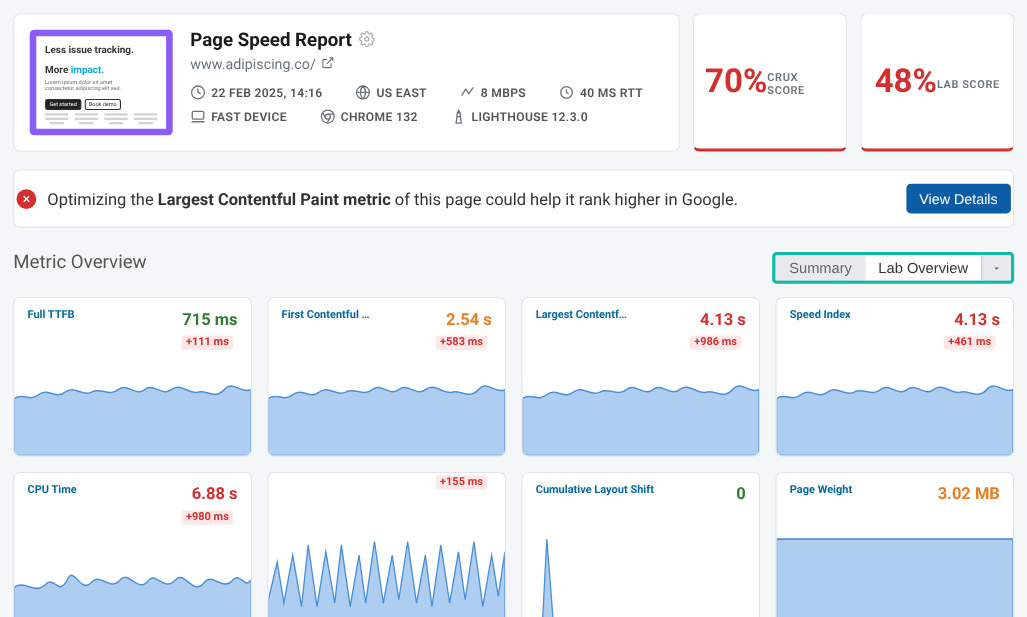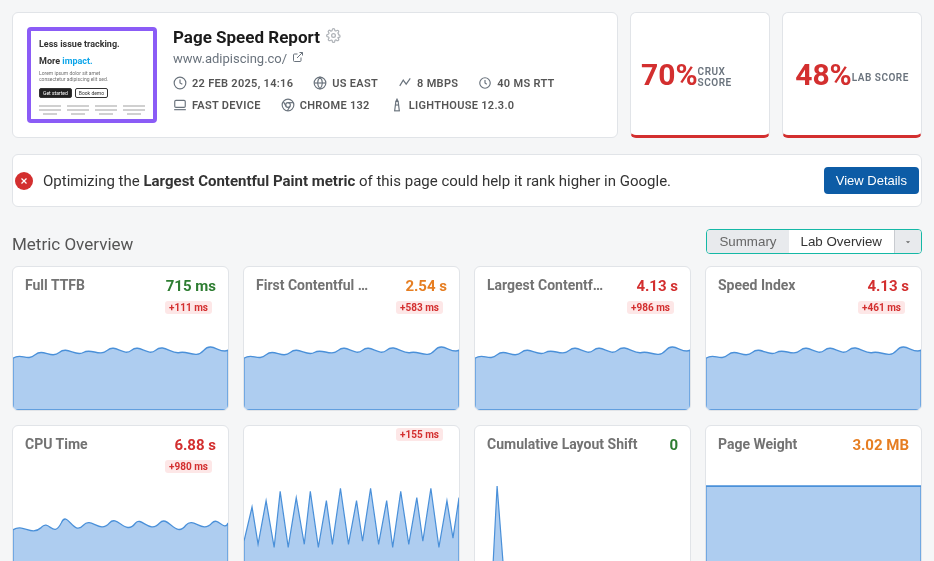--- a/index.html
+++ b/index.html
@@ -16,41 +16,41 @@
     background: #fff;
     border: 1px solid #e1e4e8;
     border-radius: 6px;
     padding: 14px;
     display: flex;
     gap: 16px;
   }
   .thumb {
     width: 130px;
     height: 96px;
-    border: 4px solid #8b5cf6;
+    border: 6px solid #8b5cf6;
     border-radius: 4px;
     background: #fff;
     position: relative;
     overflow: hidden;
   }
   .thumb-inner { padding: 8px; }
   .thumb-title1 { font-size: 9px; font-weight: 700; }
   .thumb-title2 { font-size: 9px; font-weight: 700; color:#0ea5e9; display:inline-block;}
   .thumb-sub { font-size: 5px; color:#707070; margin-top:2px; width:80px; }
   .thumb-btns { display:flex; gap:3px; margin-top:6px;}
   .thumb-btn { font-size:5px; border:1px solid #333; border-radius:2px; padding:1px 3px;}
   .thumb-bars { position:absolute; bottom:4px; left:8px; right:8px; display:flex; gap:6px; align-items:flex-end;}
   .thumb-col { flex:1; display:flex; flex-direction:column; gap:2px; align-items:center;}
   .thumb-line { height:2px; width:100%; background:#d0d0d0; }
   .header-info { flex: 1; }
   .title-row { display:flex; align-items:center; gap:6px; }
   .title { font-size: 17px; font-weight: 700; color: #1a1a1a; }
   .gear { color: #b0b4b9; }
   .url-row { display:flex; align-items:center; gap:5px; margin-top: 4px; color:#6a737d; font-size:13px;}
-  .meta-row { display:flex; gap:20px; margin-top: 10px; align-items:center; flex-wrap: wrap;}
+  .meta-row { display:flex; gap:30px; margin-top: 10px; align-items:center; flex-wrap: wrap;}
   .meta-item { display:flex; align-items:center; gap:5px; font-size: 11px; font-weight:600; color:#555; letter-spacing:0.3px;}
   .meta-icon { width:14px; height:14px; color:#6a737d; flex-shrink:0; display:flex; align-items:center; justify-content:center;}
   .score-card {
     width: 140px;
     background:#fff;
     border-top: 1px solid #e1e4e8;
     border-left: 1px solid #e1e4e8;
     border-right: 1px solid #e1e4e8;
     border-bottom: 3px solid #d32f2f;
     border-radius: 6px;
@@ -72,34 +72,34 @@
   .banner-icon {
     width:18px; height:18px; border-radius:50%; background:#d32f2f; color:#fff;
     display:flex; align-items:center; justify-content:center; flex-shrink:0;
   }
   .banner-text { font-size:15px; color:#333; flex:1;}
   .banner-text b { font-weight:700; }
   .btn-primary {
     background:#0d5ca6; color:#fff; border:none; border-radius:4px;
     padding: 6px 12px; font-size:13px; font-weight:500; cursor:pointer;
   }
-  .overview-head { display:flex; align-items:flex-end; margin-bottom:12px; }
+  .overview-head { display:flex; align-items:flex-start; margin-bottom:12px; }
   .overview-title { font-size:17px; color:#555; flex:1; }
-  .seg { display:flex; border:1px solid #14b8a6; border-radius:4px; overflow:hidden; font-size:13px;}
+  .seg { display:flex; border:3px solid #14b8a6; border-radius:4px; overflow:hidden; font-size:13px;}
   .seg-btn { padding:4px 12px; background:#e8eaed; color:#666; cursor:pointer; border:none; }
   .seg-btn.active { background:#fff; color:#333; }
   .seg-caret { padding:4px 8px; background:#e8eaed; border-left:1px solid #c8cbd0; cursor:pointer; display:flex; align-items:center; color:#666;}
   .grid { display:grid; grid-template-columns: repeat(4, 1fr); gap:14px; margin-bottom:14px;}
   .metric-card {
     background:#fff; border:1px solid #e1e4e8; border-radius:6px;
     overflow:hidden; height:145px; display:flex; flex-direction:column;
     cursor:pointer;
   }
   .metric-head { padding:10px 12px 4px; display:flex; align-items:flex-start; gap:6px;}
-  .metric-name { font-size:14px; font-weight:700; color:#737373; flex:1; white-space:nowrap; overflow:hidden; text-overflow:ellipsis;}
+  .metric-name { font-size:10px; font-weight:700; color:#0369a1; flex:1; white-space:nowrap; overflow:hidden; text-overflow:ellipsis;}
   .metric-val { font-size:15px; font-weight:700; text-align:right; }
   .value-good { color:#2e7d32; }
   .value-warn { color:#e67e22; }
   .value-bad  { color:#d32f2f; }
   .metric-delta { font-size:10px; font-weight:700; background:#fde7e7; color:#d32f2f; padding:1px 4px; border-radius:3px; margin-left:auto; margin-right:4px; display:block; width:fit-content; margin-top:2px;}
   .metric-delta-wrap { padding:0 12px 4px; text-align:center;}
   .chart { flex:1; position:relative; }
   .chart svg { width:100%; height:100%; display:block;}
   .ext-icon { width:12px; height:12px; }
 </style>

